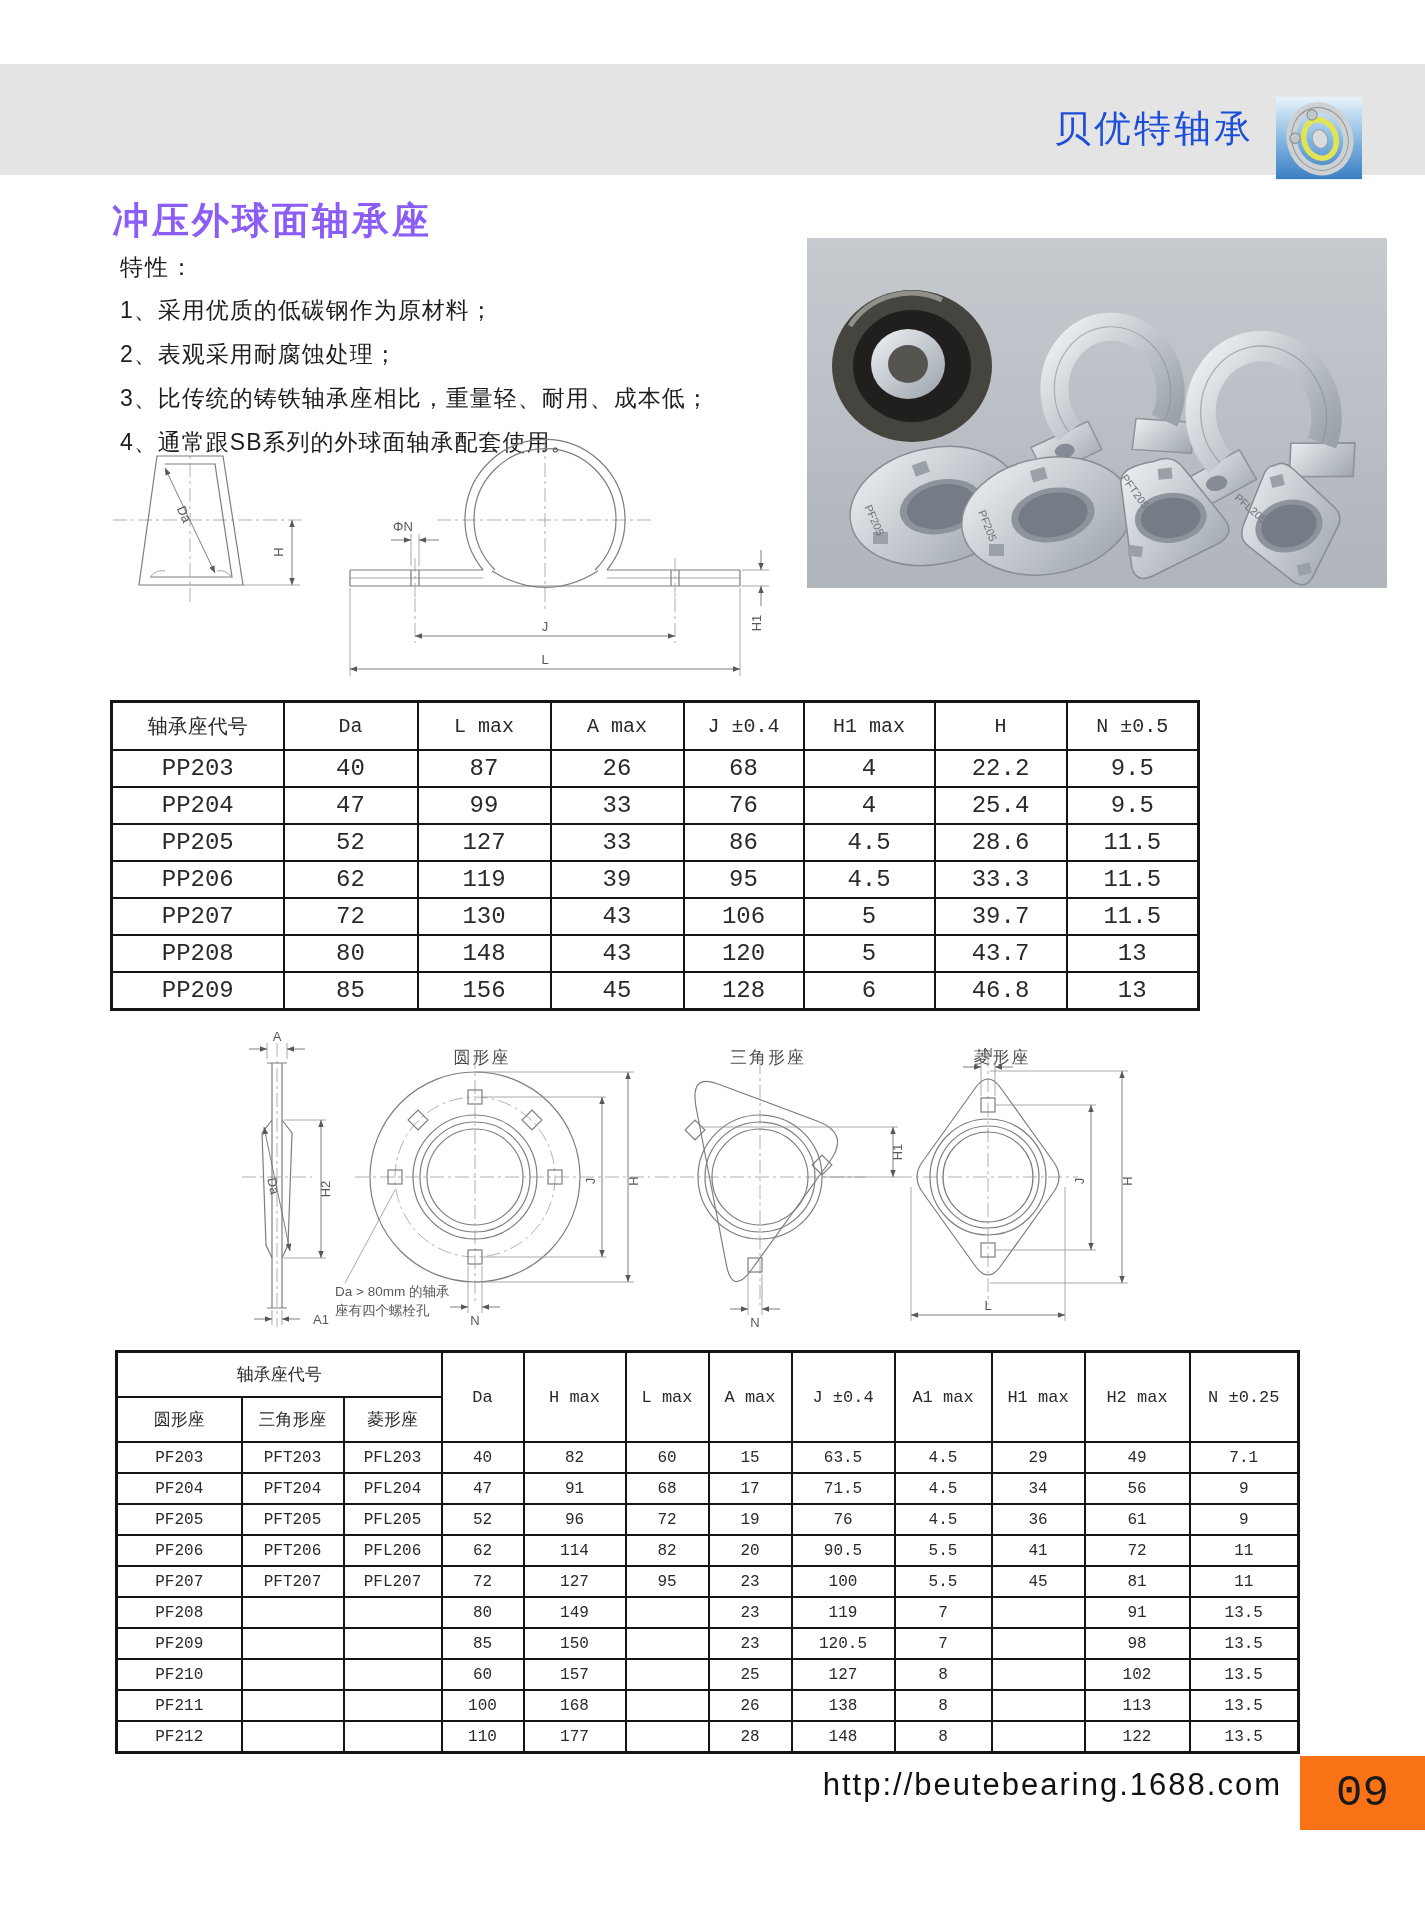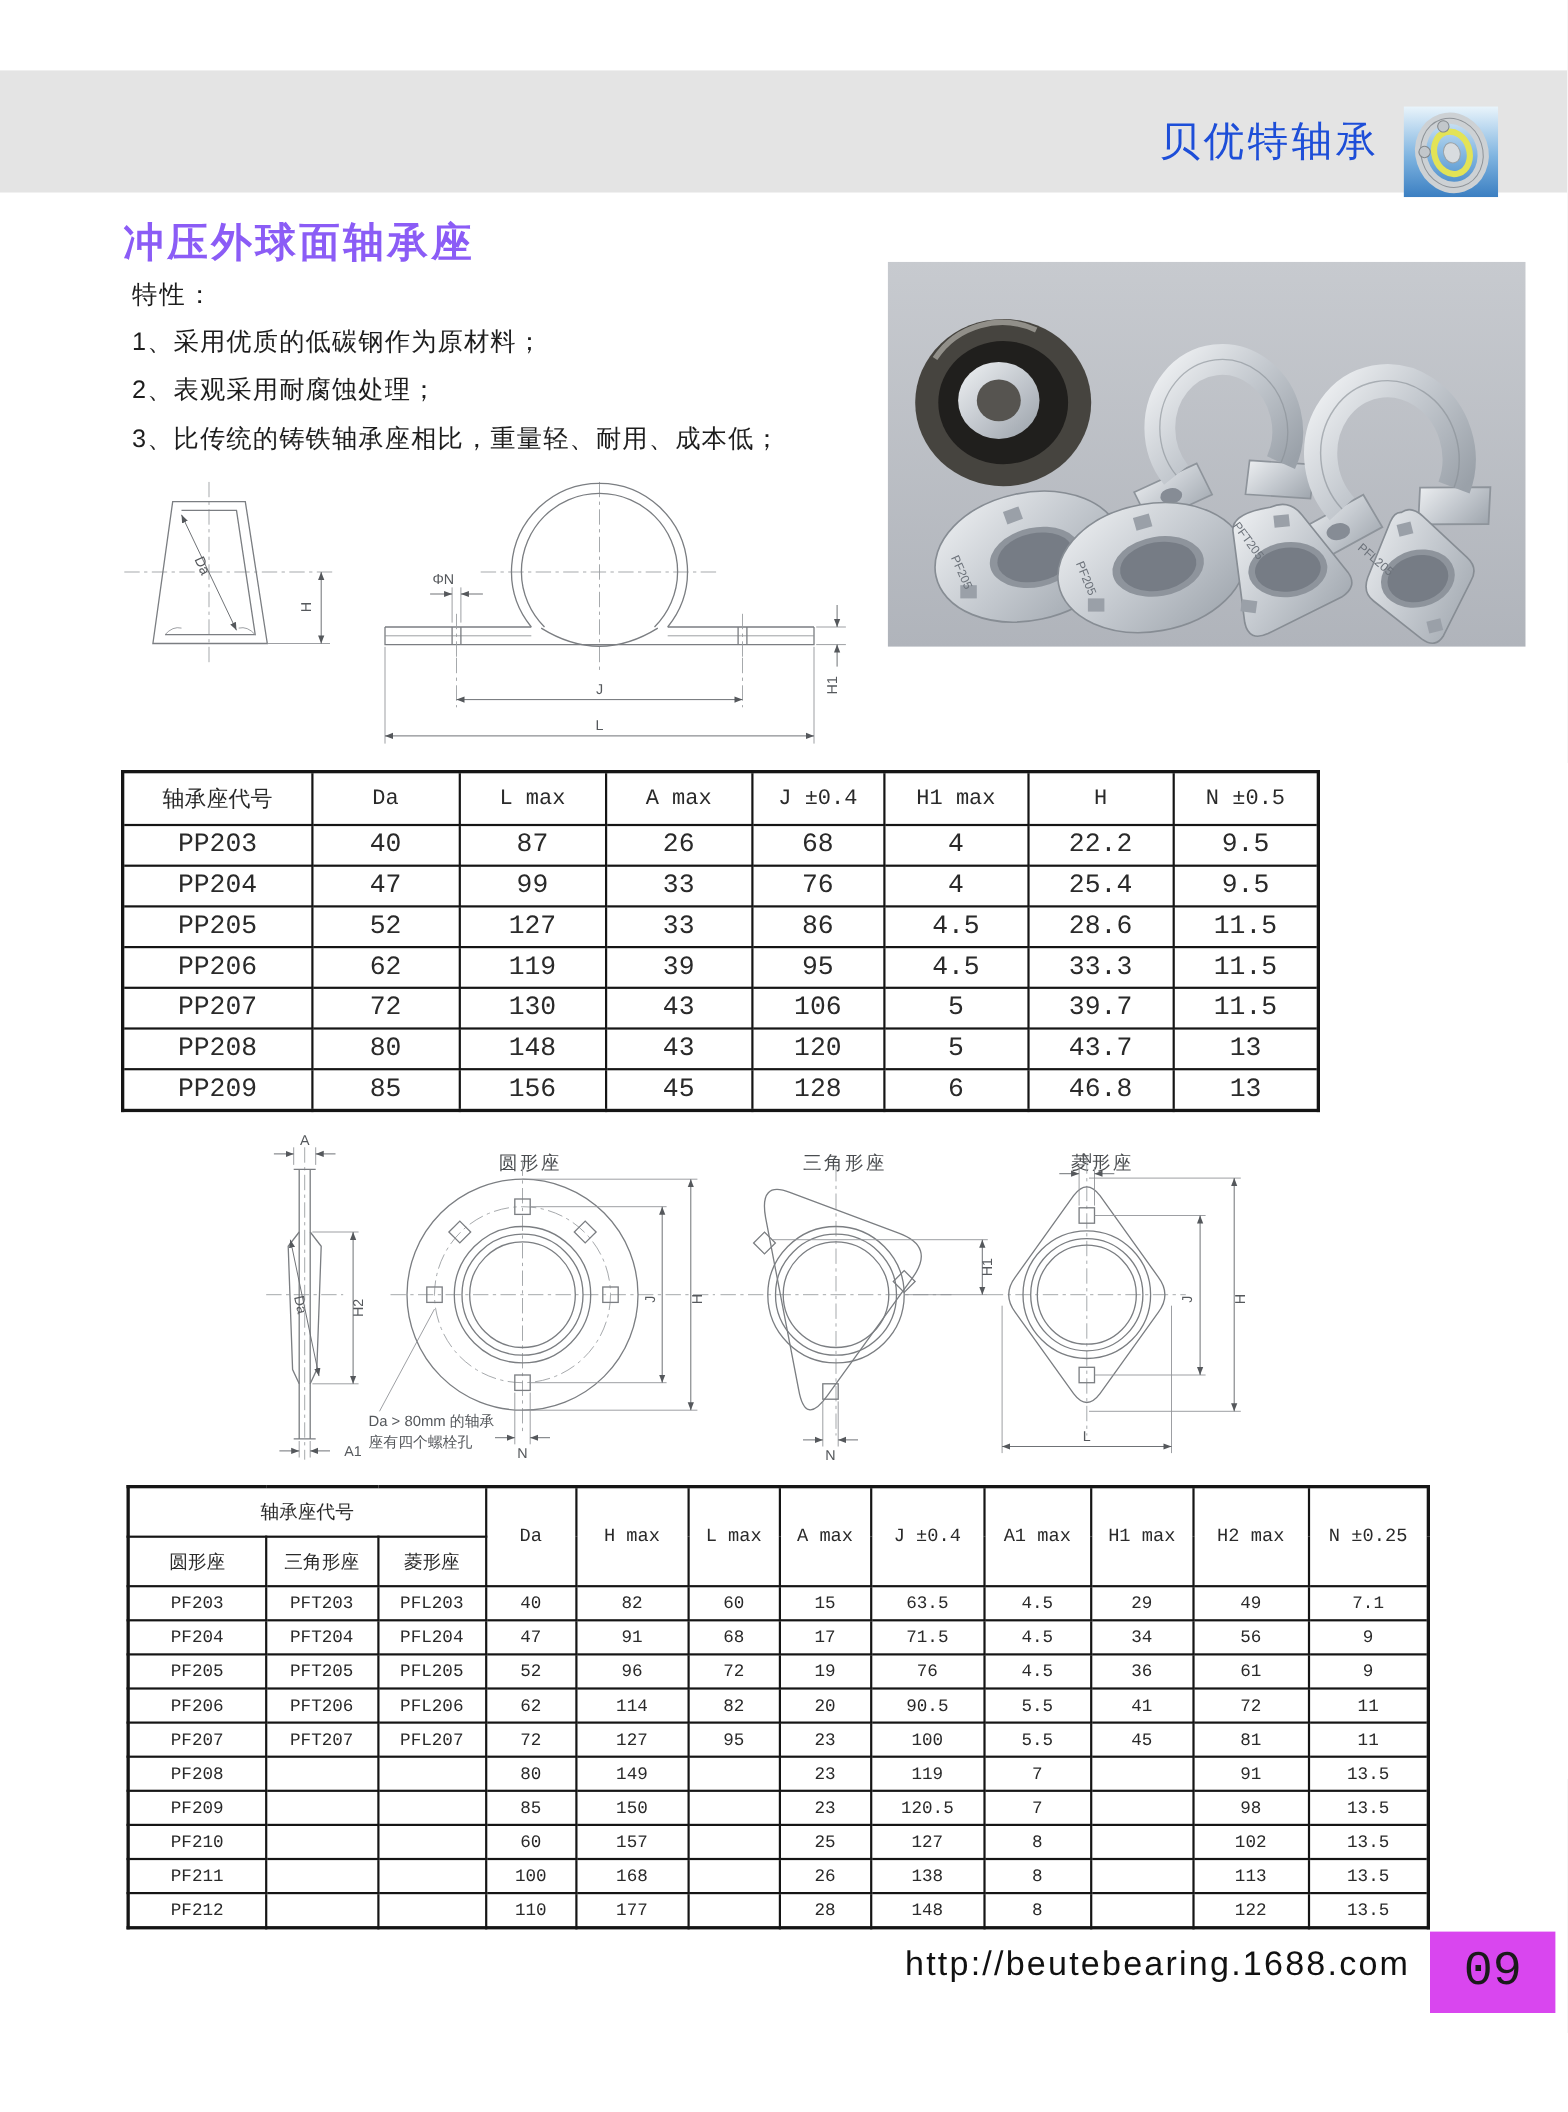--- a/index.html
+++ b/index.html
@@ -18,21 +18,21 @@
   table{border-collapse:collapse;table-layout:fixed;position:absolute;background:#fff;}
   .t1{left:110px;top:700px;width:1087px;border:3px solid #151515;}
   .t2{left:115px;top:1350px;width:1182px;border:3px solid #151515;}
   td,th{border:2px solid #151515;text-align:center;vertical-align:middle;overflow:hidden;
         font-family:"Liberation Mono","DejaVu Sans Mono",monospace;font-weight:normal;color:#2a2a2a;}
   .t1 th{height:44px;font-size:20px;}
   .t1 td{height:33px;font-size:24px;}
   .t2 th{height:41px;font-size:17px;}
   .t2 td{height:27px;font-size:16px;}
   .footer-url{position:absolute;right:143px;top:1767px;font-size:31px;letter-spacing:2px;color:#111;}
-  .page-num{position:absolute;left:1300px;top:1756px;width:114px;height:74px;background:#d946ef;
+  .page-num{position:absolute;left:1300px;top:1756px;width:125px;height:74px;background:#f97316;
             font-family:"Liberation Mono","DejaVu Sans Mono",monospace;
             font-size:44px;line-height:74px;text-align:center;color:#1a1a1a;}
   
   .ol{stroke:#7b7e82;stroke-width:1.2;fill:none;}
   .thin{stroke:#8f9296;stroke-width:0.8;fill:none;}
   .cl{stroke:#9a9da1;stroke-width:0.8;fill:none;stroke-dasharray:14 4 3 4;}
   .dl{stroke:#6d7074;stroke-width:0.9;fill:none;}
   .dim{font-family:"Liberation Sans",sans-serif;font-size:13px;fill:#55585c;text-anchor:middle;}
   .dlabel{font-family:"Liberation Sans",sans-serif;font-size:17px;fill:#4a4d50;text-anchor:middle;letter-spacing:2px;}
   .note{font-family:"Liberation Sans",sans-serif;font-size:13.5px;fill:#55585c;text-anchor:start;}
@@ -66,20 +66,21 @@
       </g>
     </svg>
   </div>
 
   <div class="title">冲压外球面轴承座</div>
   <div class="features">
     <div class="fh">特性：</div>
     <div class="fi">1、采用优质的低碳钢作为原材料；</div>
     <div class="fi">2、表观采用耐腐蚀处理；</div>
     <div class="fi">3、比传统的铸铁轴承座相比，重量轻、耐用、成本低；</div>
+    <div class="fi">4、通常跟SB系列的外球面轴承配套使用。</div>
   </div>
 
   <div class="photo">
     <svg width="580" height="350" viewBox="0 0 580 350">
       <defs>
         <linearGradient id="pbg" x1="0" y1="0" x2="0" y2="1">
           <stop offset="0" stop-color="#c7cacf"></stop>
             <stop offset="1" stop-color="#b0b4bb"></stop>
         </linearGradient>
         <linearGradient id="met" x1="0" y1="0" x2="1" y2="1">

